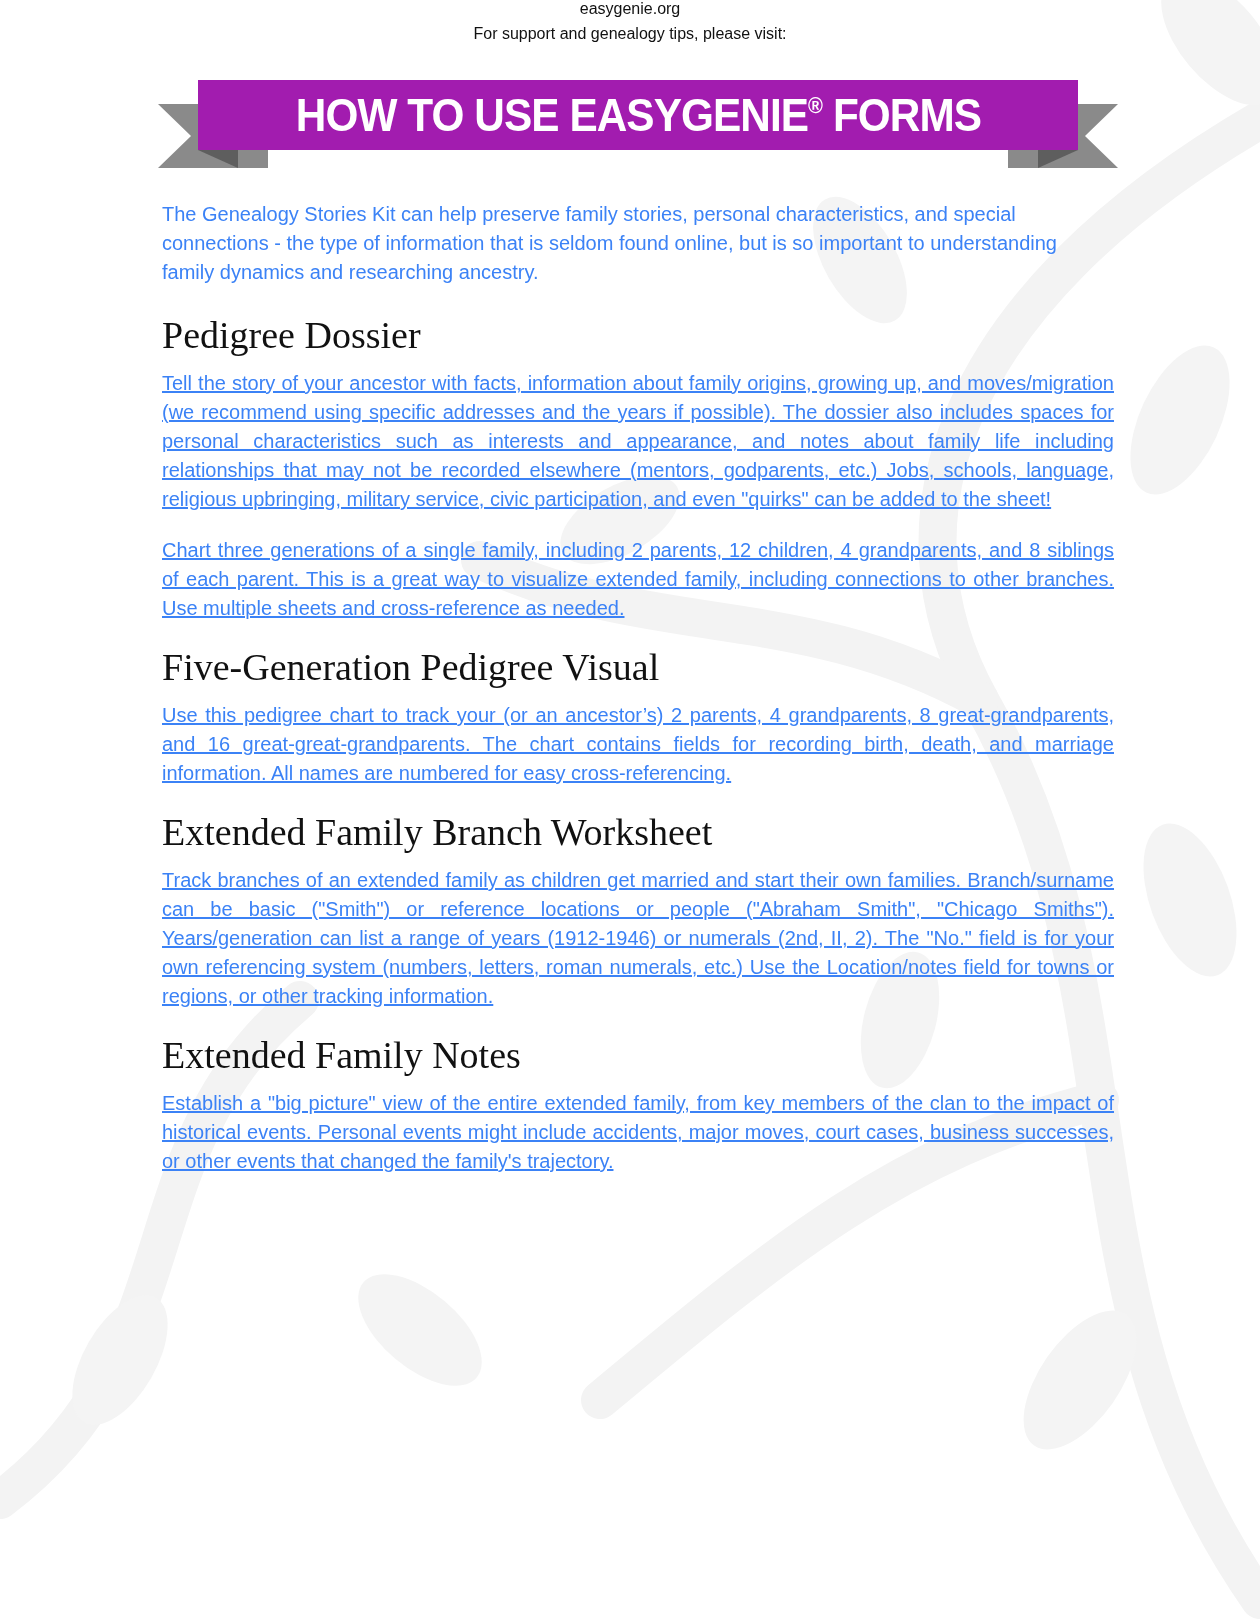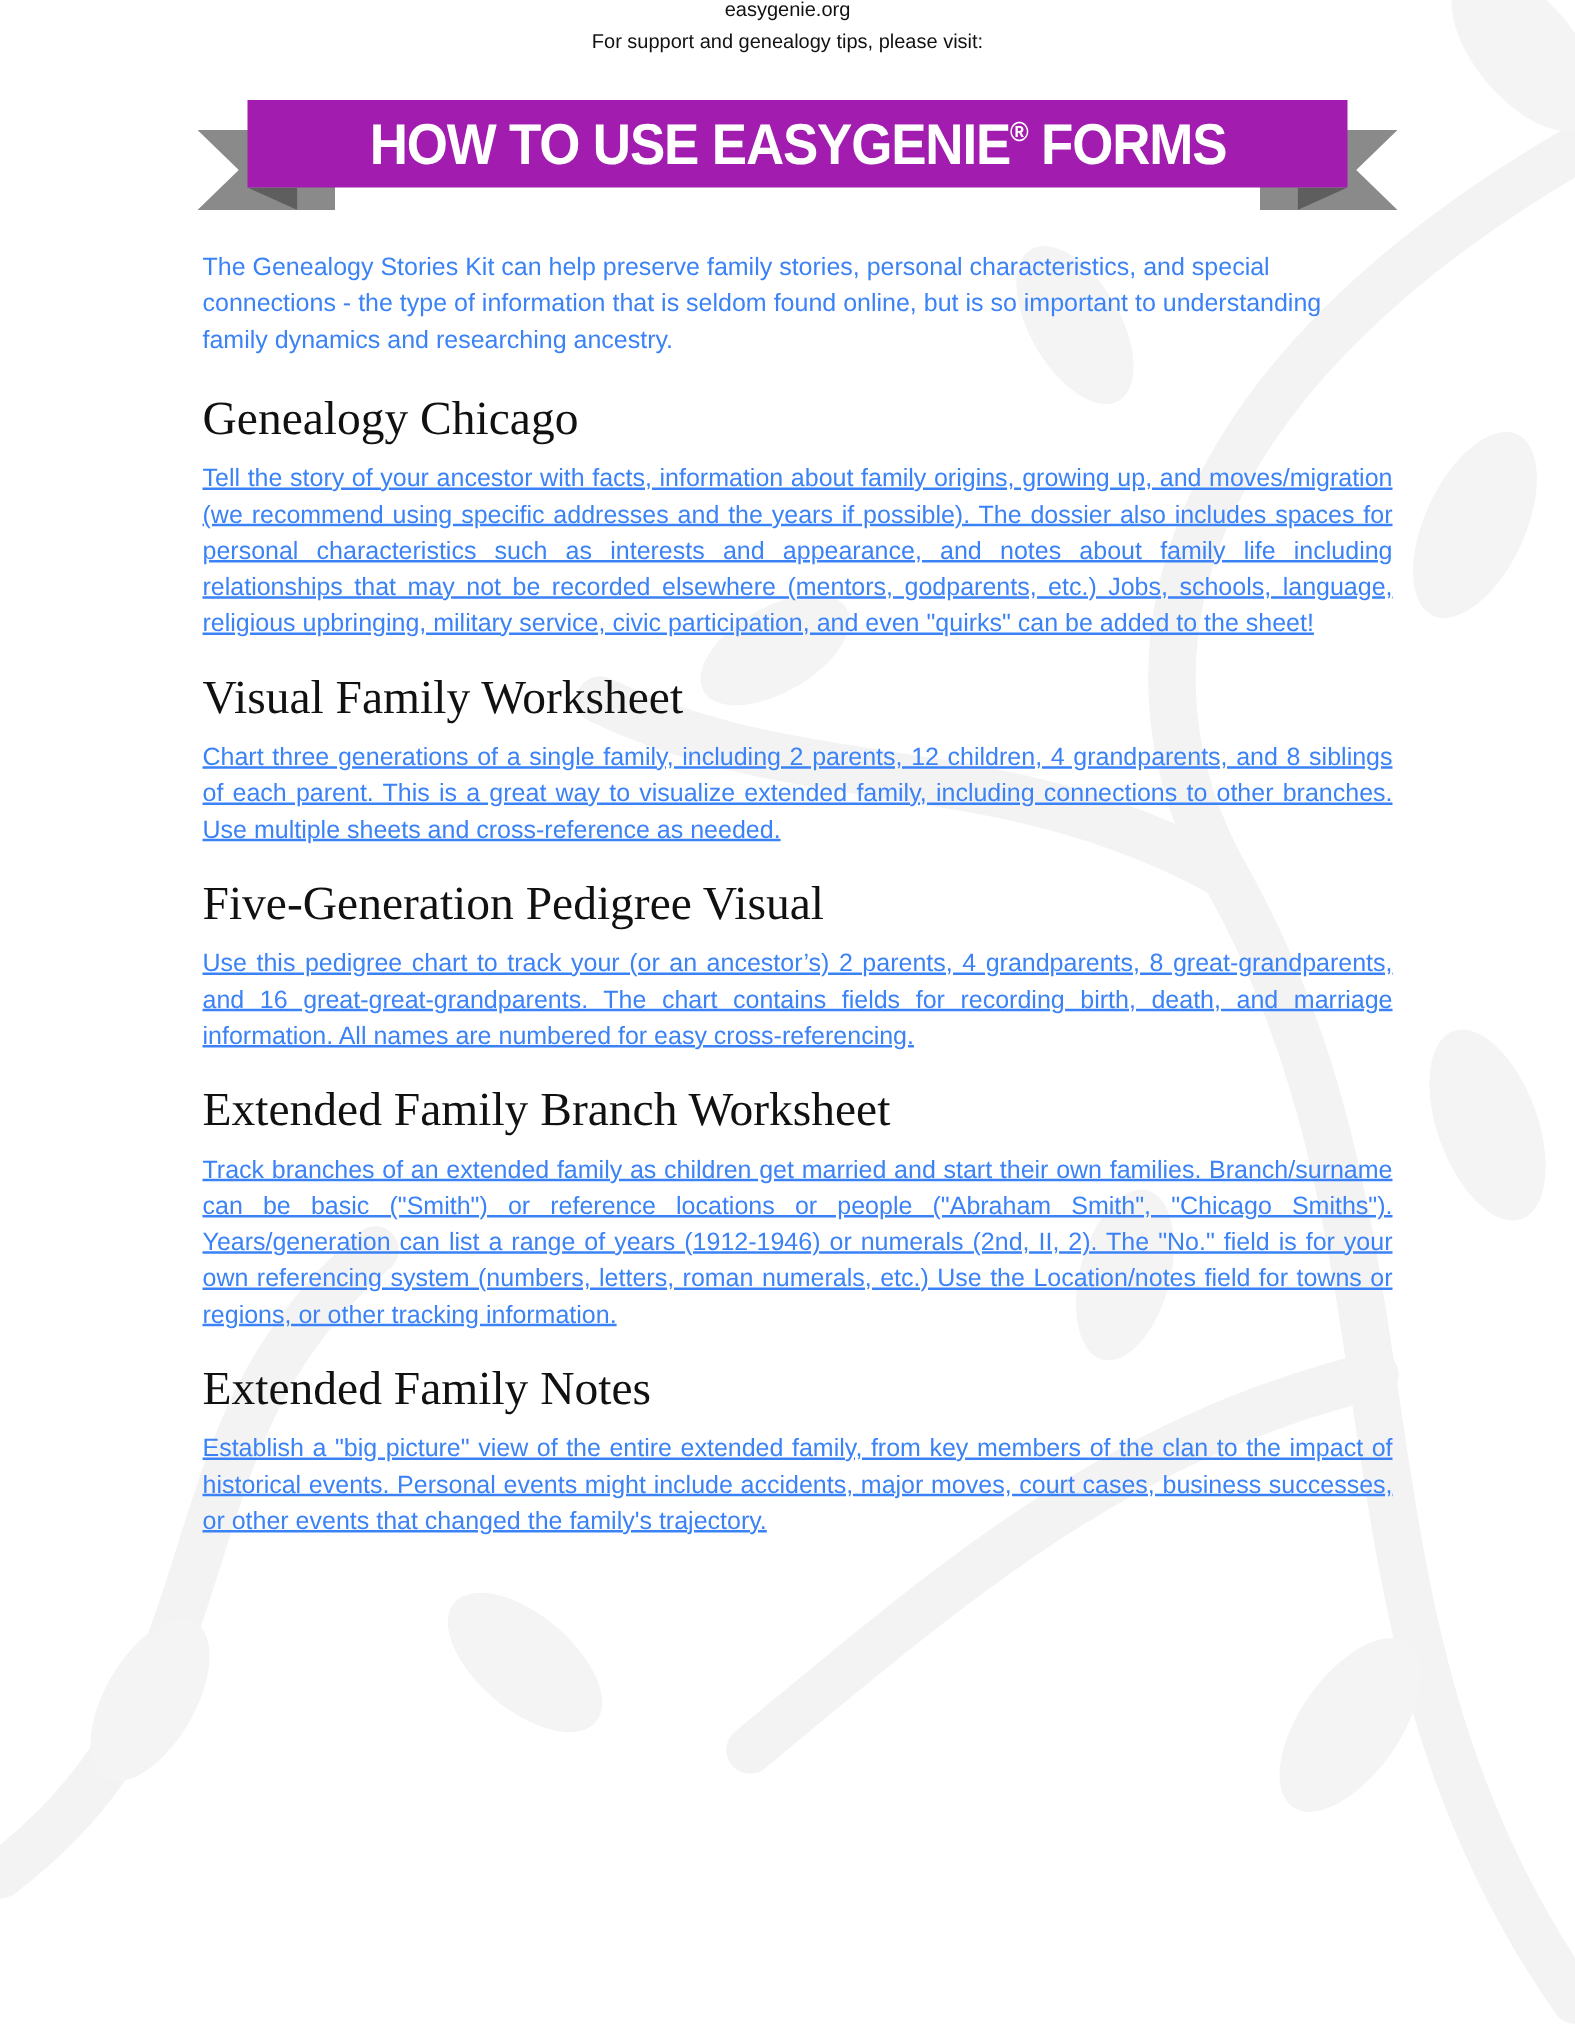--- a/index.html
+++ b/index.html
@@ -80,26 +80,25 @@
         <span>HOW TO USE EASYGENIE</span><sup>®</sup>
         <span>FORMS</span>
       </div>
     </div>
   </div>
 
   <div class="content">
     <p class="intro">The Genealogy Stories Kit can help preserve family stories, personal characteristics, and special connections - the type of information that is seldom found online, but is so important to understanding family dynamics and researching ancestry.</p>
 
     <div class="section">
-      <h2>Genealogy Chicago</h2>
+      <h2>Pedigree Dossier</h2>
       <p>Tell the story of your ancestor with facts, information about family origins, growing up, and moves/migration (we recommend using specific addresses and the years if possible). The dossier also includes spaces for personal characteristics such as interests and appearance, and notes about family life including relationships that may not be recorded elsewhere (mentors, godparents, etc.) Jobs, schools, language, religious upbringing, military service, civic participation, and even "quirks" can be added to the sheet!</p>
     </div>
 
     <div class="section">
-      <h2>Visual Family Worksheet</h2>
       <p>Chart three generations of a single family, including 2 parents, 12 children, 4 grandparents, and 8 siblings of each parent. This is a great way to visualize extended family, including connections to other branches. Use multiple sheets and cross-reference as needed.</p>
     </div>
 
     <div class="section">
       <h2>Five-Generation Pedigree Visual</h2>
       <p>Use this pedigree chart to track your (or an ancestor’s) 2 parents, 4 grandparents, 8 great-grandparents, and 16 great-great-grandparents. The chart contains fields for recording birth, death, and marriage information. All names are numbered for easy cross-referencing.</p>
     </div>
 
     <div class="section">
       <h2>Extended Family Branch Worksheet</h2>

